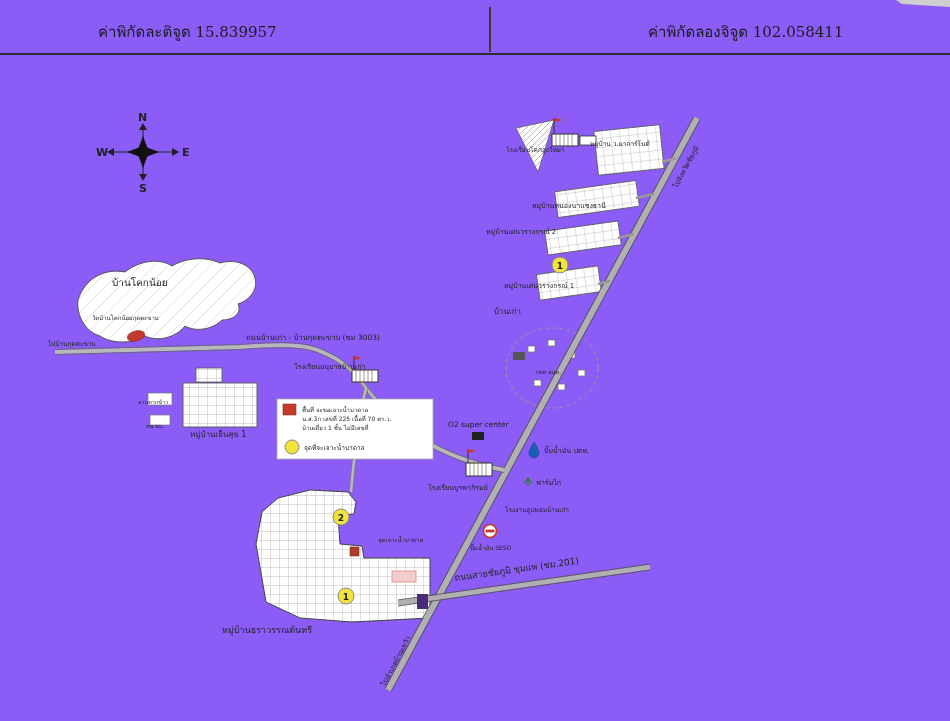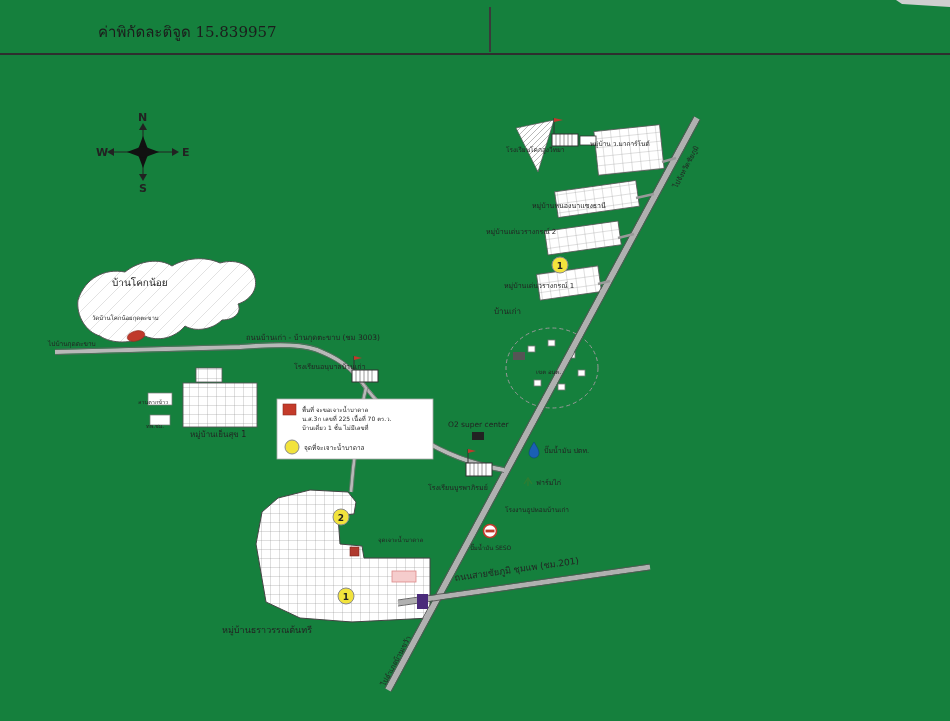--- a/index.html
+++ b/index.html
@@ -1,32 +1,33 @@
 <!DOCTYPE html>
 <html><head>
 <meta charset="utf-8">
 <style>
   html,body{margin:0;padding:0;background:#fff;}
-  .page{position:relative;width:950px;height:721px;background:#15803d;
+  .page{position:relative;width:950px;height:721px;background:#8b5cf6;
         font-family:"DejaVu Sans",sans-serif;overflow:hidden;}
   .hdr-text{position:absolute;top:20px;font-size:15px;color:#1c1c1c;
             font-family:"DejaVu Serif","DejaVu Sans",serif;}
   .hdr-lat{left:98px;}
   .hdr-lon{left:648px;}
   .hdr-vline{position:absolute;left:489px;top:7px;width:2px;height:45px;background:#3a3a3a;}
   .hdr-hline{position:absolute;left:0;top:53px;width:950px;height:2px;background:#2e2e2e;}
   svg.map{position:absolute;left:0;top:0;}
   svg text{fill:#222;}
 </style>
 </head>
 <body>
 
 <div class="page">
 
   <div class="hdr-text hdr-lat">ค่าพิกัดละติจูด 15.839957</div>
+  <div class="hdr-text hdr-lon">ค่าพิกัดลองจิจูด 102.058411</div>
   <div class="hdr-vline"></div>
   <div class="hdr-hline"></div>
 
   <svg class="map" width="950" height="721" viewBox="0 0 950 721">
     <defs>
       <pattern id="grid9" width="9" height="9" patternUnits="userSpaceOnUse">
         <rect width="9" height="9" fill="#ffffff"></rect>
         <path d="M9 0H0V9" fill="none" stroke="#8a8a8a" stroke-width="0.55"></path>
       </pattern>
       <pattern id="hatch" width="6" height="6" patternUnits="userSpaceOnUse">

